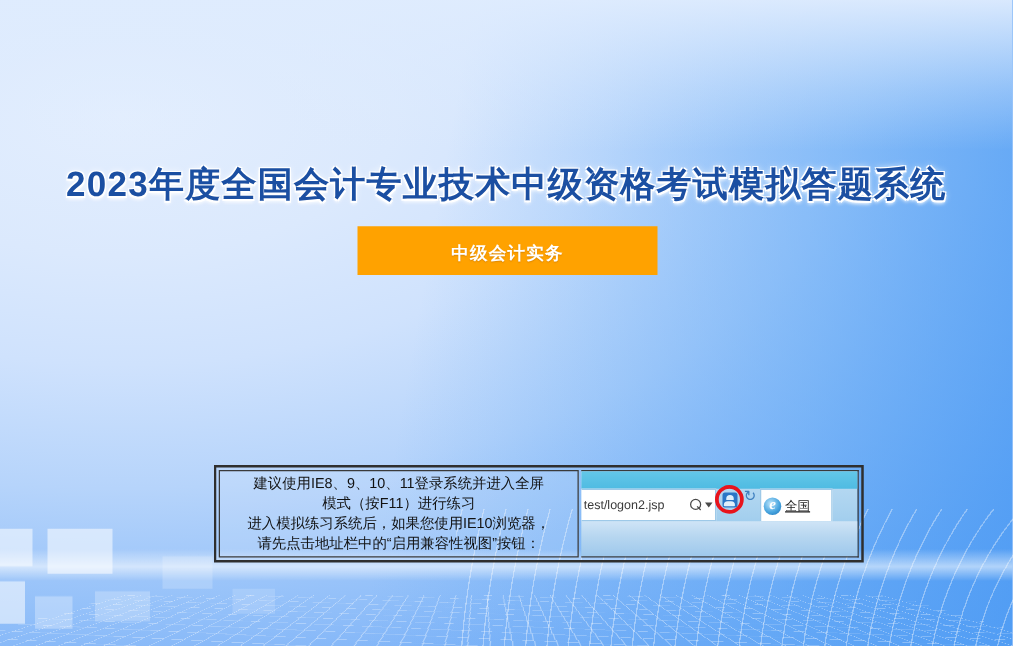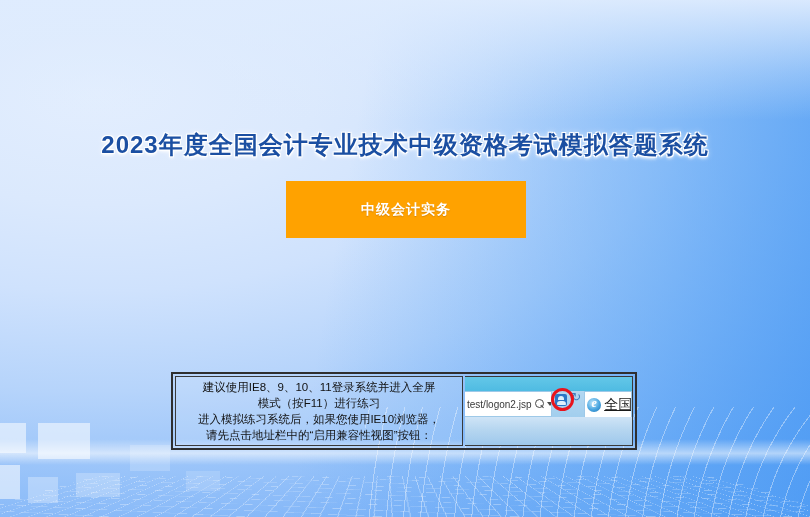--- a/index.html
+++ b/index.html
@@ -65,21 +65,21 @@
     position: absolute;
     background: rgba(255,255,255,0.72);
     display: block;
   }
 
   
   .title {
     position: absolute;
     left: 0; right: 0; top: 129px;
     text-align: center;
-    font-size: 24px;
+    font-size: 28px;
     font-weight: bold;
     letter-spacing: 1px;
     color: #1b4fa2;
     white-space: nowrap;
     text-shadow:
       -1px -1px 0 #ffffff,  1px -1px 0 #ffffff,
       -1px  1px 0 #ffffff,  1px  1px 0 #ffffff,
        0px  2px 3px rgba(255,255,255,0.95),
        0px  0px 6px rgba(255,255,255,0.9);
   }
@@ -87,42 +87,42 @@
   
   .buttons {
     position: absolute;
     left: 286px;
     top: 181px;
     width: 240px;
   }
   .subject-btn {
     display: block;
     width: 240px;
-    height: 57px;
+    height: 39px;
     line-height: 41px;
     margin-bottom: 23px;
     background: #ffa200;
     color: #ffffff;
     font-size: 14px;
     font-weight: bold;
     text-align: center;
     letter-spacing: 1px;
     border: none;
     cursor: pointer;
     text-shadow: 0 1px 1px rgba(150,80,0,0.35);
     font-family: "Liberation Sans", "DejaVu Sans", sans-serif;
   }
   .subject-btn:last-child { margin-bottom: 0; }
 
   
   .notice-box {
     position: absolute;
     left: 171px;
     top: 372px;
-    width: 466px;
+    width: 520px;
     height: 78px;
     border: 2px solid #2f2f2f;
     background: transparent;
     display: flex;
     align-items: stretch;
   }
   .notice-left {
     width: 288px;
     border: 1px solid #3a3a3a;
     margin: 2px;
@@ -249,21 +249,21 @@
   }
   .ie-logo::after {
     content: "e";
     position: absolute; left: 0; right: 0; top: -2px;
     text-align: center;
     font-size: 12px; font-weight: bold; font-style: italic;
     color: #ffffff;
     font-family: "Liberation Serif", serif;
   }
   .ie-tabtitle {
-    font-size: 14px; color: #1a1a1a; white-space: nowrap; text-decoration: underline;
+    font-size: 10px; color: #1a1a1a; white-space: nowrap; text-decoration: underline;
   }
   .ie-chrome-bottom {
     position: absolute; left: 0; top: 40px; right: 0; bottom: 0;
     background: linear-gradient(180deg, #cfe4f6 0%, #b6d6f0 45%, #9ec8ec 100%);
   }
 </style>
 </head>
 <body>
 
 <div id="page">

